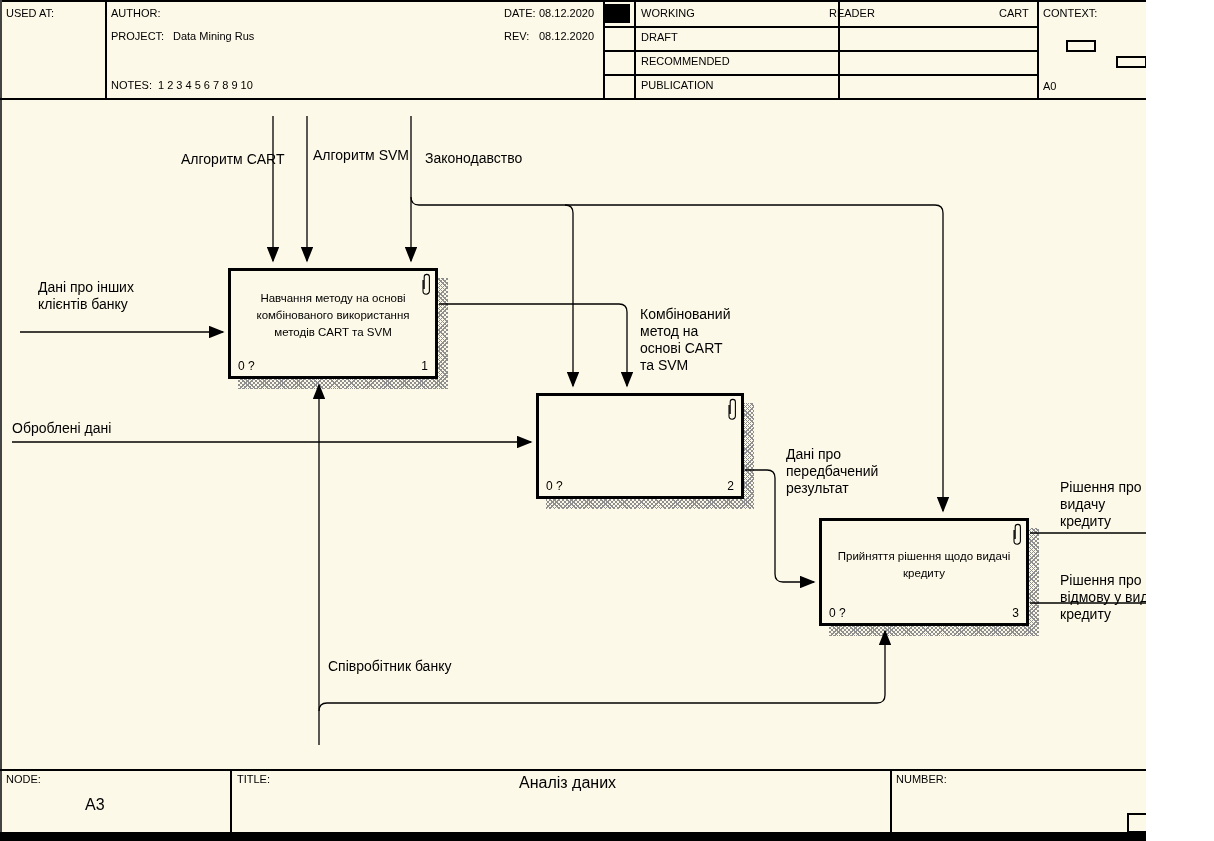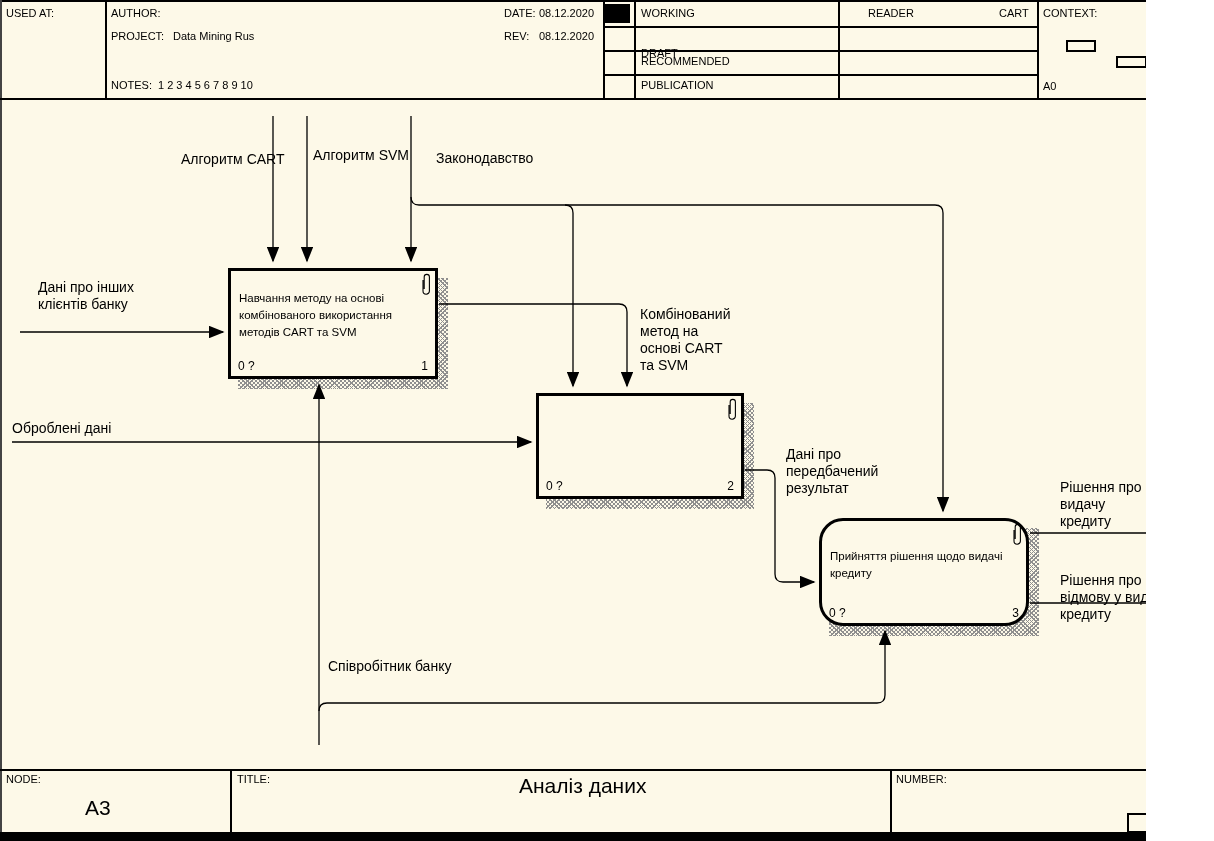--- a/index.html
+++ b/index.html
@@ -7,31 +7,31 @@
     position:relative; width:1146px; height:841px;
     background:#FDF9E8; overflow:hidden;
     font-family:"Liberation Sans", sans-serif; color:#000;
     font-size:11px;
   }
   .hline,.vline{position:absolute; background:#000;}
   .txt{position:absolute; white-space:nowrap;}
   .wrap{white-space:normal; line-height:16px;}
   
   .small{font-size:11px;}
-  .big{font-size:21px;}
+  .big{font-size:16px;}
   
   .shadow{
     position:absolute;
     background-image:
       repeating-linear-gradient(45deg,#8f8f8f 0,#8f8f8f 1px,transparent 1px,transparent 3px),
       repeating-linear-gradient(-45deg,#8f8f8f 0,#8f8f8f 1px,transparent 1px,transparent 3px);
   }
   .abox{
     position:absolute; background:#FDF9E8; border:3px solid #000;
-    box-sizing:border-box; text-align:left;
+    box-sizing:border-box; text-align:center;
   }
   .abox .lbl{ font-size:11.5px; line-height:17px; padding:0 8px; }
   .abox .code{ position:absolute; left:7px;  bottom:3px; font-size:12px; }
   .abox .num { position:absolute; right:7px; bottom:3px; font-size:12px; }
   .abox .clip{ position:absolute; right:2px; top:0; }
   svg.layer{ position:absolute; left:0; top:0; pointer-events:none; }
   .arrowlabel{ position:absolute; font-size:14px; line-height:17px; }
   .ctx-rect{ position:absolute; border:2px solid #000; box-sizing:border-box; }
   .ctx-rect.filled{ background:#000; }
 </style>
@@ -60,25 +60,25 @@
   <div class="txt small" style="left:173px;top:30px;">Data Mining Rus</div>
   <div class="txt small" style="left:111px;top:79px;">NOTES:</div>
   <div class="txt small" style="left:158px;top:79px;">1 2 3 4 5 6 7 8 9 10</div>
   <div class="txt small" style="left:504px;top:7px;text-align:right;">DATE:</div>
   <div class="txt small" style="left:539px;top:7px;">08.12.2020</div>
   <div class="txt small" style="left:504px;top:30px;">REV:</div>
   <div class="txt small" style="left:539px;top:30px;">08.12.2020</div>
 
   <div style="position:absolute;left:605px;top:4px;width:25px;height:19px;background:#000;"></div>
   <div class="txt small" style="left:641px;top:7px;">WORKING</div>
-  <div class="txt small" style="left:641px;top:47px;">DRAFT</div>
+  <div class="txt small" style="left:641px;top:31px;">DRAFT</div>
   <div class="txt small" style="left:641px;top:55px;">RECOMMENDED</div>
   <div class="txt small" style="left:641px;top:79px;">PUBLICATION</div>
 
-  <div class="txt small" style="left:868px;top:7px;">READER</div>
+  <div class="txt small" style="left:829px;top:7px;">READER</div>
   <div class="txt small" style="left:999px;top:7px;">CART</div>
 
   <div class="txt small" style="left:1043px;top:7px;">CONTEXT:</div>
   <div class="ctx-rect" style="left:1066px;top:40px;width:30px;height:12px;"></div>
   <div class="ctx-rect" style="left:1116px;top:56px;width:31px;height:12px;"></div>
   <div class="ctx-rect filled" style="left:1157px;top:67px;width:33px;height:12px;"></div>
   <div class="txt small" style="left:1043px;top:80px;">A0</div>
 
   <div class="shadow" style="left:238px;top:278px;width:210px;height:111px;"></div>
   <div class="shadow" style="left:546px;top:403px;width:208px;height:106px;"></div>
@@ -130,32 +130,32 @@
   </div>
 
   <div class="abox" style="left:536px;top:393px;width:208px;height:106px;">
     <div class="code">0 ?</div>
     <div class="num">2</div>
     <svg class="clip" width="14" height="28" viewBox="0 0 14 28">
       <path d="M4,9 V20 a3.2,3.2 0 0 0 6.4,0 V6 a2.6,2.6 0 0 0 -5.2,0 V18" fill="none" stroke="#000" stroke-width="1.1"></path>
     </svg>
   </div>
 
-  <div class="abox" style="left:819px;top:518px;width:210px;height:108px;border-radius:24px;">
+  <div class="abox" style="left:819px;top:518px;width:210px;height:108px;">
     <div class="lbl" style="padding-top:27px;">Прийняття рішення щодо видачі кредиту</div>
     <div class="code">0 ?</div>
     <div class="num">3</div>
     <svg class="clip" width="14" height="28" viewBox="0 0 14 28">
       <path d="M4,9 V20 a3.2,3.2 0 0 0 6.4,0 V6 a2.6,2.6 0 0 0 -5.2,0 V18" fill="none" stroke="#000" stroke-width="1.1"></path>
     </svg>
   </div>
 
   <div class="arrowlabel" style="left:181px;top:151px;">Алгоритм CART</div>
   <div class="arrowlabel" style="left:313px;top:147px;text-align:center;">Алгоритм SVM</div>
-  <div class="arrowlabel" style="left:436px;top:150px;">Законодавство</div>
+  <div class="arrowlabel" style="left:425px;top:150px;">Законодавство</div>
   <div class="arrowlabel wrap" style="left:38px;top:279px;width:96px;">Дані про інших клієнтів банку</div>
   <div class="arrowlabel" style="left:12px;top:420px;">Оброблені дані</div>
   <div class="arrowlabel wrap" style="left:640px;top:306px;width:100px;">Комбінований метод на основі CART та SVM</div>
   <div class="arrowlabel wrap" style="left:786px;top:446px;width:98px;">Дані про передбачений результат</div>
   <div class="arrowlabel wrap" style="left:1060px;top:479px;width:86px;">Рішення про видачу кредиту</div>
   <div class="arrowlabel wrap" style="left:1060px;top:572px;width:110px;">Рішення про відмову у видачі кредиту</div>
   <div class="arrowlabel" style="left:328px;top:658px;">Співробітник банку</div>
 
   <div class="hline" style="left:0;top:769px;width:1214px;height:2px;"></div>
   <div class="vline" style="left:230px;top:771px;width:2px;height:62px;"></div>

